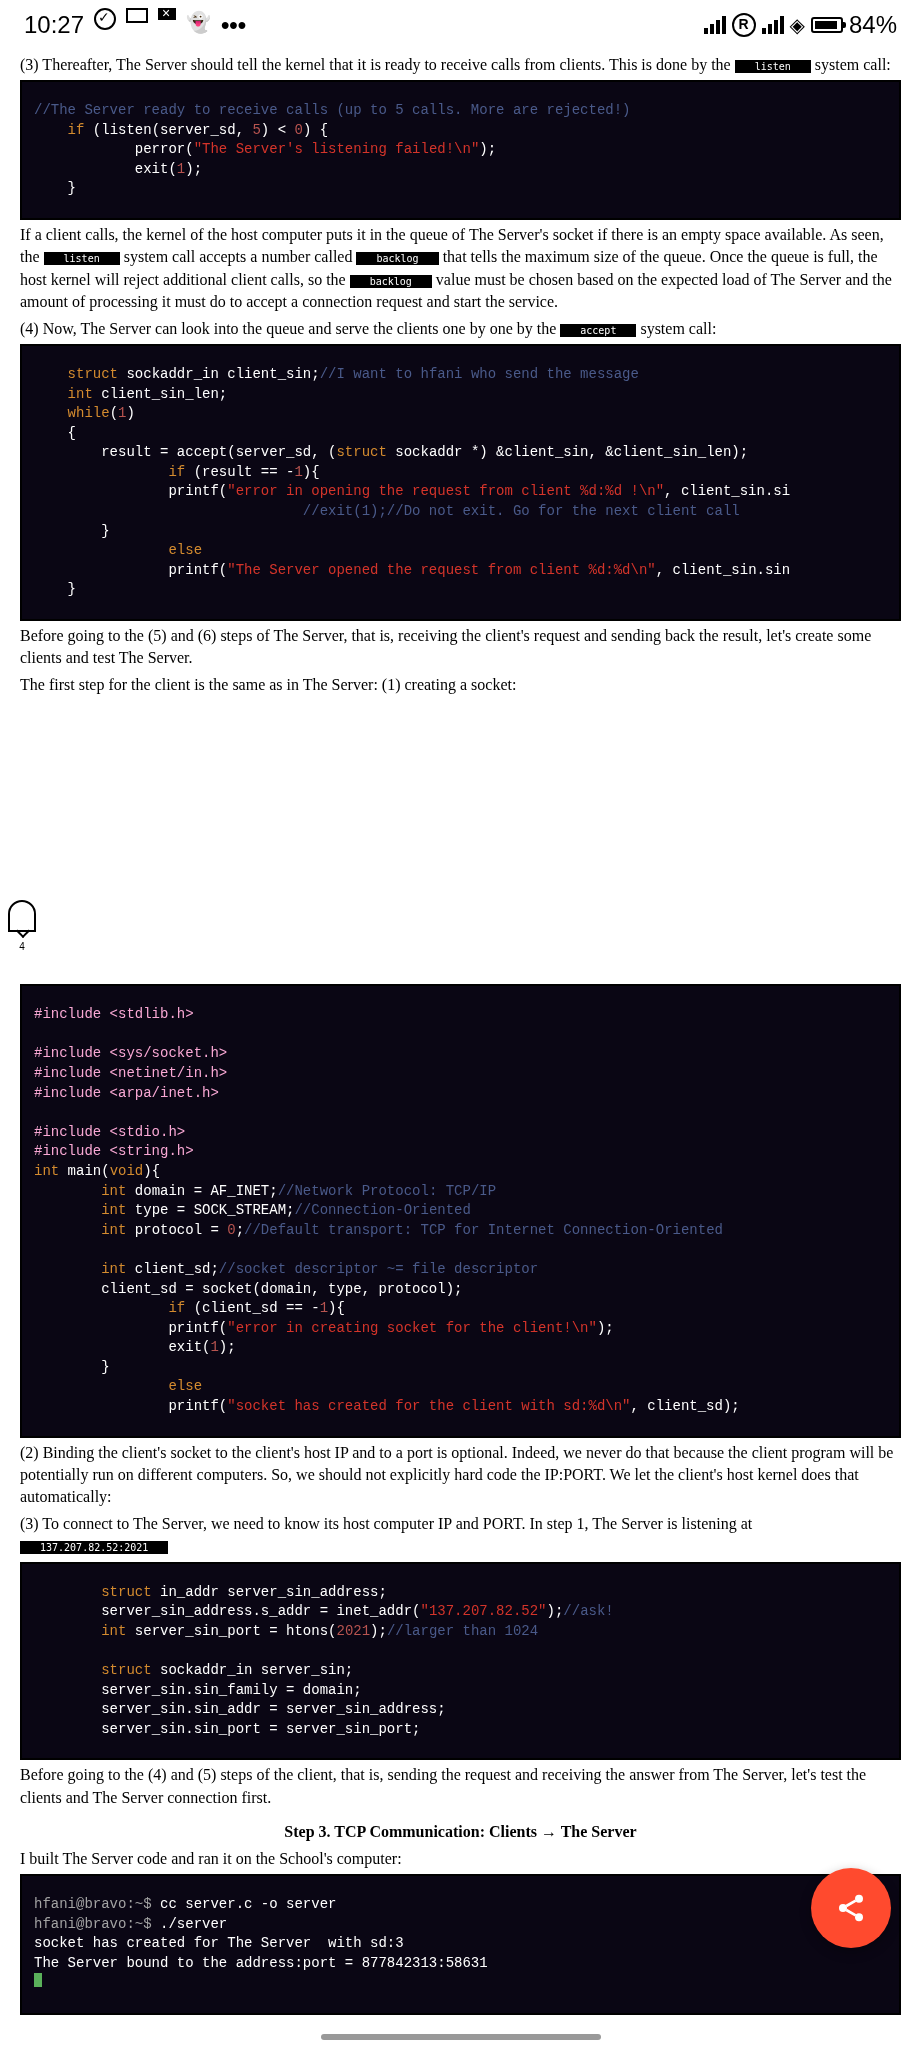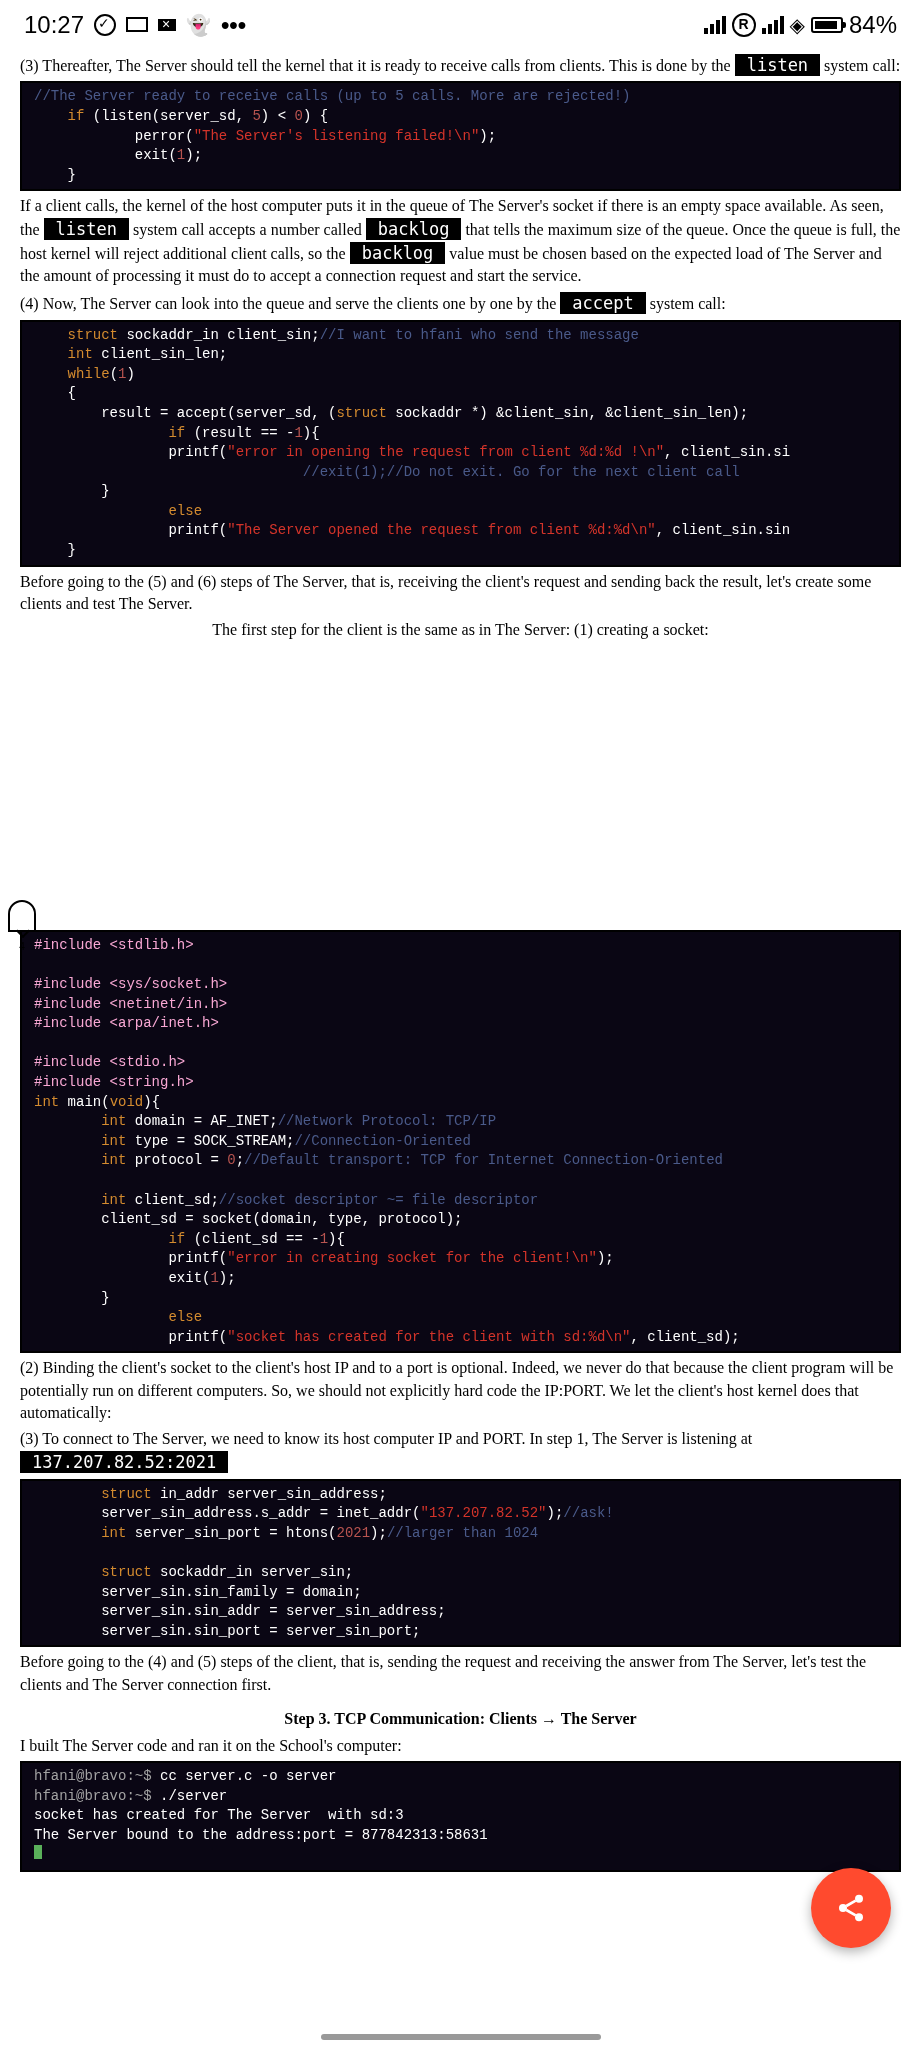--- a/index.html
+++ b/index.html
@@ -1,18 +1,18 @@
 <!DOCTYPE html>
 <html><head>
 <meta charset="utf-8">
 <style>
 *{margin:0;padding:0;box-sizing:border-box}
 body{font-family:Georgia,serif;font-size:16px;line-height:1.4;color:#000;width:921px;background:#fff}
 .status-bar{display:flex;justify-content:space-between;align-items:center;padding:8px 24px;font-family:-apple-system,sans-serif;font-size:24px;font-weight:500}
-.status-left{display:flex;align-items:center;gap:10px}
+.status-left{display:flex;gap:10px}
 .status-right{display:flex;align-items:center;gap:6px}
 .icon-clock{width:22px;height:22px;border:2px solid #000;border-radius:50%;position:relative;display:inline-block}
 .icon-clock::after{content:"✓";position:absolute;top:-2px;left:2px;font-size:14px}
 .icon-rect{width:22px;height:15px;border:2px solid #000;display:inline-block}
 .icon-square{width:18px;height:12px;background:#000;display:inline-block;position:relative}
 .icon-square::after{content:"×";color:#fff;position:absolute;top:-4px;left:4px;font-size:14px}
 .icon-ghost{font-size:20px}
 .dots{font-size:24px;font-weight:bold}
 .sig{display:inline-flex;align-items:flex-end;gap:2px}
 .sig span{width:4px;background:#000;display:inline-block}
@@ -20,22 +20,22 @@
 .sig span:nth-child(2){height:10px}
 .sig span:nth-child(3){height:14px}
 .sig span:nth-child(4){height:18px}
 .circ-r{width:24px;height:24px;border:2px solid #000;border-radius:50%;display:inline-flex;align-items:center;justify-content:center;font-size:14px;font-weight:bold}
 .wifi{font-size:20px}
 .batt{width:32px;height:16px;border:2px solid #000;border-radius:3px;position:relative;display:inline-block}
 .batt::before{content:"";position:absolute;left:2px;top:2px;width:22px;height:8px;background:#000}
 .batt::after{content:"";position:absolute;right:-5px;top:3px;width:3px;height:6px;background:#000;border-radius:0 2px 2px 0}
 .content{padding:0 20px}
 p{margin:4px 0}
-.inline-code{background:#000;color:#fff;font-family:monospace;padding:1px 12px;font-size:17px}
-.code-block{background:#0a0614;font-family:'Courier New',monospace;font-size:14px;line-height:1.4;padding:4px 12px;margin:4px 0;white-space:pre;overflow:hidden;color:#fff;border:2px solid #000}
+.inline-code{background:#000;color:#fff;font-family:monospace;padding:1px 20px;font-size:10px}
+.code-block{background:#0a0614;font-family:'Courier New',monospace;font-size:14px;line-height:1.4;padding:19px 12px;margin:4px 0;white-space:pre;overflow:hidden;color:#fff;border:2px solid #000}
 .kw{color:#d48b2f}
 .str{color:#b85450}
 .err{color:#d4342a}
 .com{color:#4a5a8a}
 .grn{color:#f9a8d4}
 .prompt{color:#a3a3a3}
 .cursor{background:#5ab05a;display:inline-block;width:8px;height:14px}
 .step-title{text-align:center;font-weight:bold;margin:12px 0 4px}
 .gap{height:280px}
 .fab{position:fixed;right:30px;bottom:100px;width:80px;height:80px;background:#ff4a2e;border-radius:50%;display:flex;align-items:center;justify-content:center;box-shadow:0 4px 12px rgba(0,0,0,0.3)}
@@ -100,21 +100,21 @@
         <span class="kw">        if</span><span> (result == -</span><span class="str">1</span><span>){</span>
 <span>                printf(</span><span class="err">"error in opening the request from client %d:%d !\n"</span><span>, client_sin.si</span>
                 <span class="com">                //exit(1);//Do not exit. Go for the next client call</span>
 <span>        }</span>
         <span class="kw">        else</span>
 <span>                printf(</span><span class="err">"The Server opened the request from client %d:%d\n"</span><span>, client_sin.sin</span>
     <span>}</span></div>
 
 <p>Before going to the (5) and (6) steps of The Server, that is, receiving the client's request and sending back the result, let's create some clients and test The Server.</p>
 
-<p style="text-align:center">The first step for the client is the same as in The Server: (1) creating a socket:</p>
+<p style="">The first step for the client is the same as in The Server: (1) creating a socket:</p>
 
 <div class="gap"></div>
 
 <div class="code-block"><span class="grn">#include &lt;stdlib.h&gt;</span>
 
 <span class="grn">#include &lt;sys/socket.h&gt;</span>
 <span class="grn">#include &lt;netinet/in.h&gt;</span>
 <span class="grn">#include &lt;arpa/inet.h&gt;</span>
 
 <span class="grn">#include &lt;stdio.h&gt;</span>

